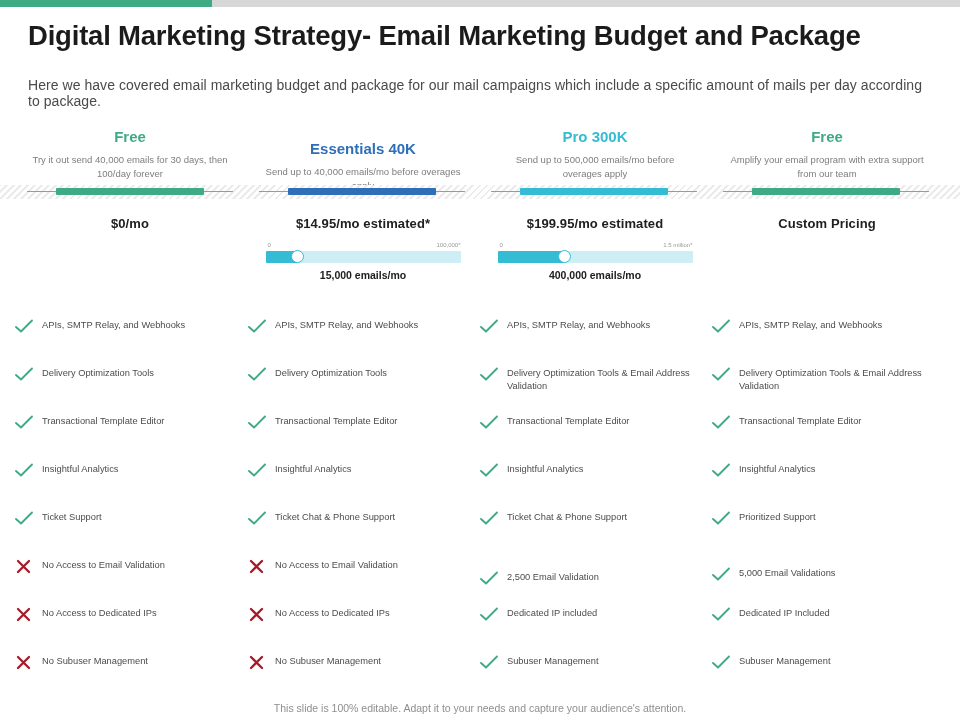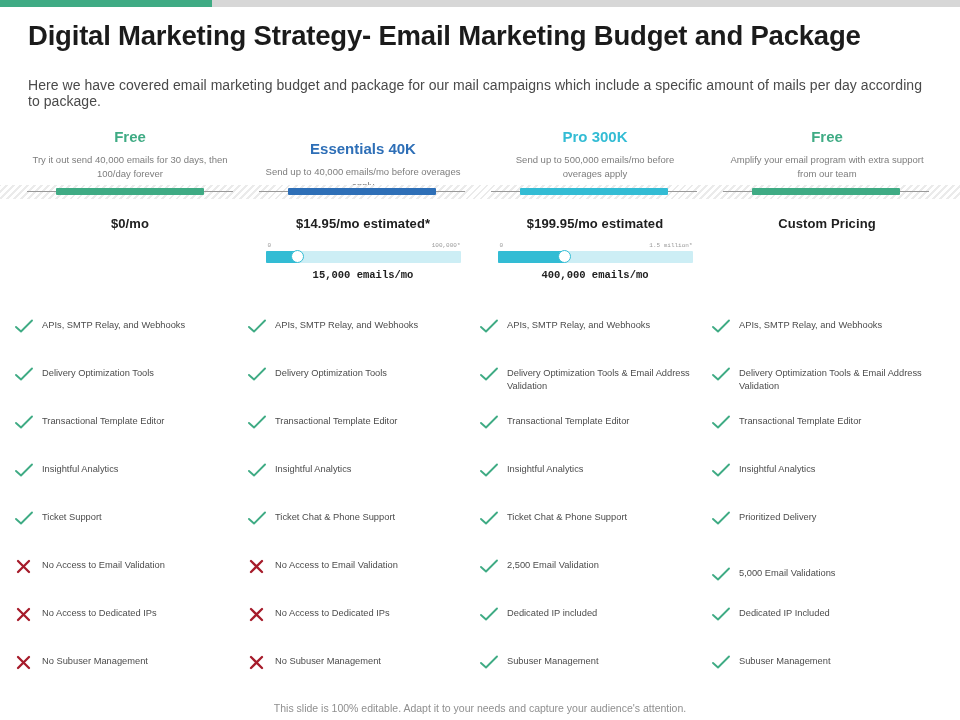--- a/index.html
+++ b/index.html
@@ -147,21 +147,20 @@
     font-weight: bold;
     color: #202020;
     letter-spacing: 0.1px;
   }
 
   
   .slider-wrap {
     position: relative;
     margin: 11px auto 8px;
     width: 195px;
-    font-family: Liberation Mono, monospace;
   }
   .slider-scale {
     position: relative;
     height: 9px;
     font-size: 6px;
     color: #9a9a9a;
   }
   .slider-min {
     position: absolute;
     left: 2px; top: 0;
@@ -501,21 +500,21 @@
         <span class="feat-label">Insightful Analytics</span>
       </div>
       <div class="feat-row" style="top: 200px;">
         <span class="feat-icon">
           <svg width="20" height="15" viewBox="0 0 20 15">
             <path d="M2 8 L7 12.5 L18 1.5" fill="none" stroke="#3fab84" stroke-width="1.9" stroke-linecap="round" stroke-linejoin="round"></path>
           </svg>
         </span>
         <span class="feat-label">Ticket Chat &amp; Phone Support</span>
       </div>
-      <div class="feat-row" style="top: 248px;">
+      <div class="feat-row" style="top: 260px;">
         <span class="feat-icon">
           <svg width="20" height="15" viewBox="0 0 20 15">
             <path d="M2 8 L7 12.5 L18 1.5" fill="none" stroke="#3fab84" stroke-width="1.9" stroke-linecap="round" stroke-linejoin="round"></path>
           </svg>
         </span>
         <span class="feat-label">2,500 Email  Validation</span>
       </div>
       <div class="feat-row" style="top: 296px;">
         <span class="feat-icon">
           <svg width="20" height="15" viewBox="0 0 20 15">
@@ -565,21 +564,21 @@
           </svg>
         </span>
         <span class="feat-label">Insightful Analytics</span>
       </div>
       <div class="feat-row" style="top: 200px;">
         <span class="feat-icon">
           <svg width="20" height="15" viewBox="0 0 20 15">
             <path d="M2 8 L7 12.5 L18 1.5" fill="none" stroke="#3fab84" stroke-width="1.9" stroke-linecap="round" stroke-linejoin="round"></path>
           </svg>
         </span>
-        <span class="feat-label">Prioritized Delivery</span>
+        <span class="feat-label">Prioritized Support</span>
       </div>
       <div class="feat-row" style="top: 256px;">
         <span class="feat-icon">
           <svg width="20" height="15" viewBox="0 0 20 15">
             <path d="M2 8 L7 12.5 L18 1.5" fill="none" stroke="#3fab84" stroke-width="1.9" stroke-linecap="round" stroke-linejoin="round"></path>
           </svg>
         </span>
         <span class="feat-label">5,000 Email  Validations</span>
       </div>
       <div class="feat-row" style="top: 296px;">

